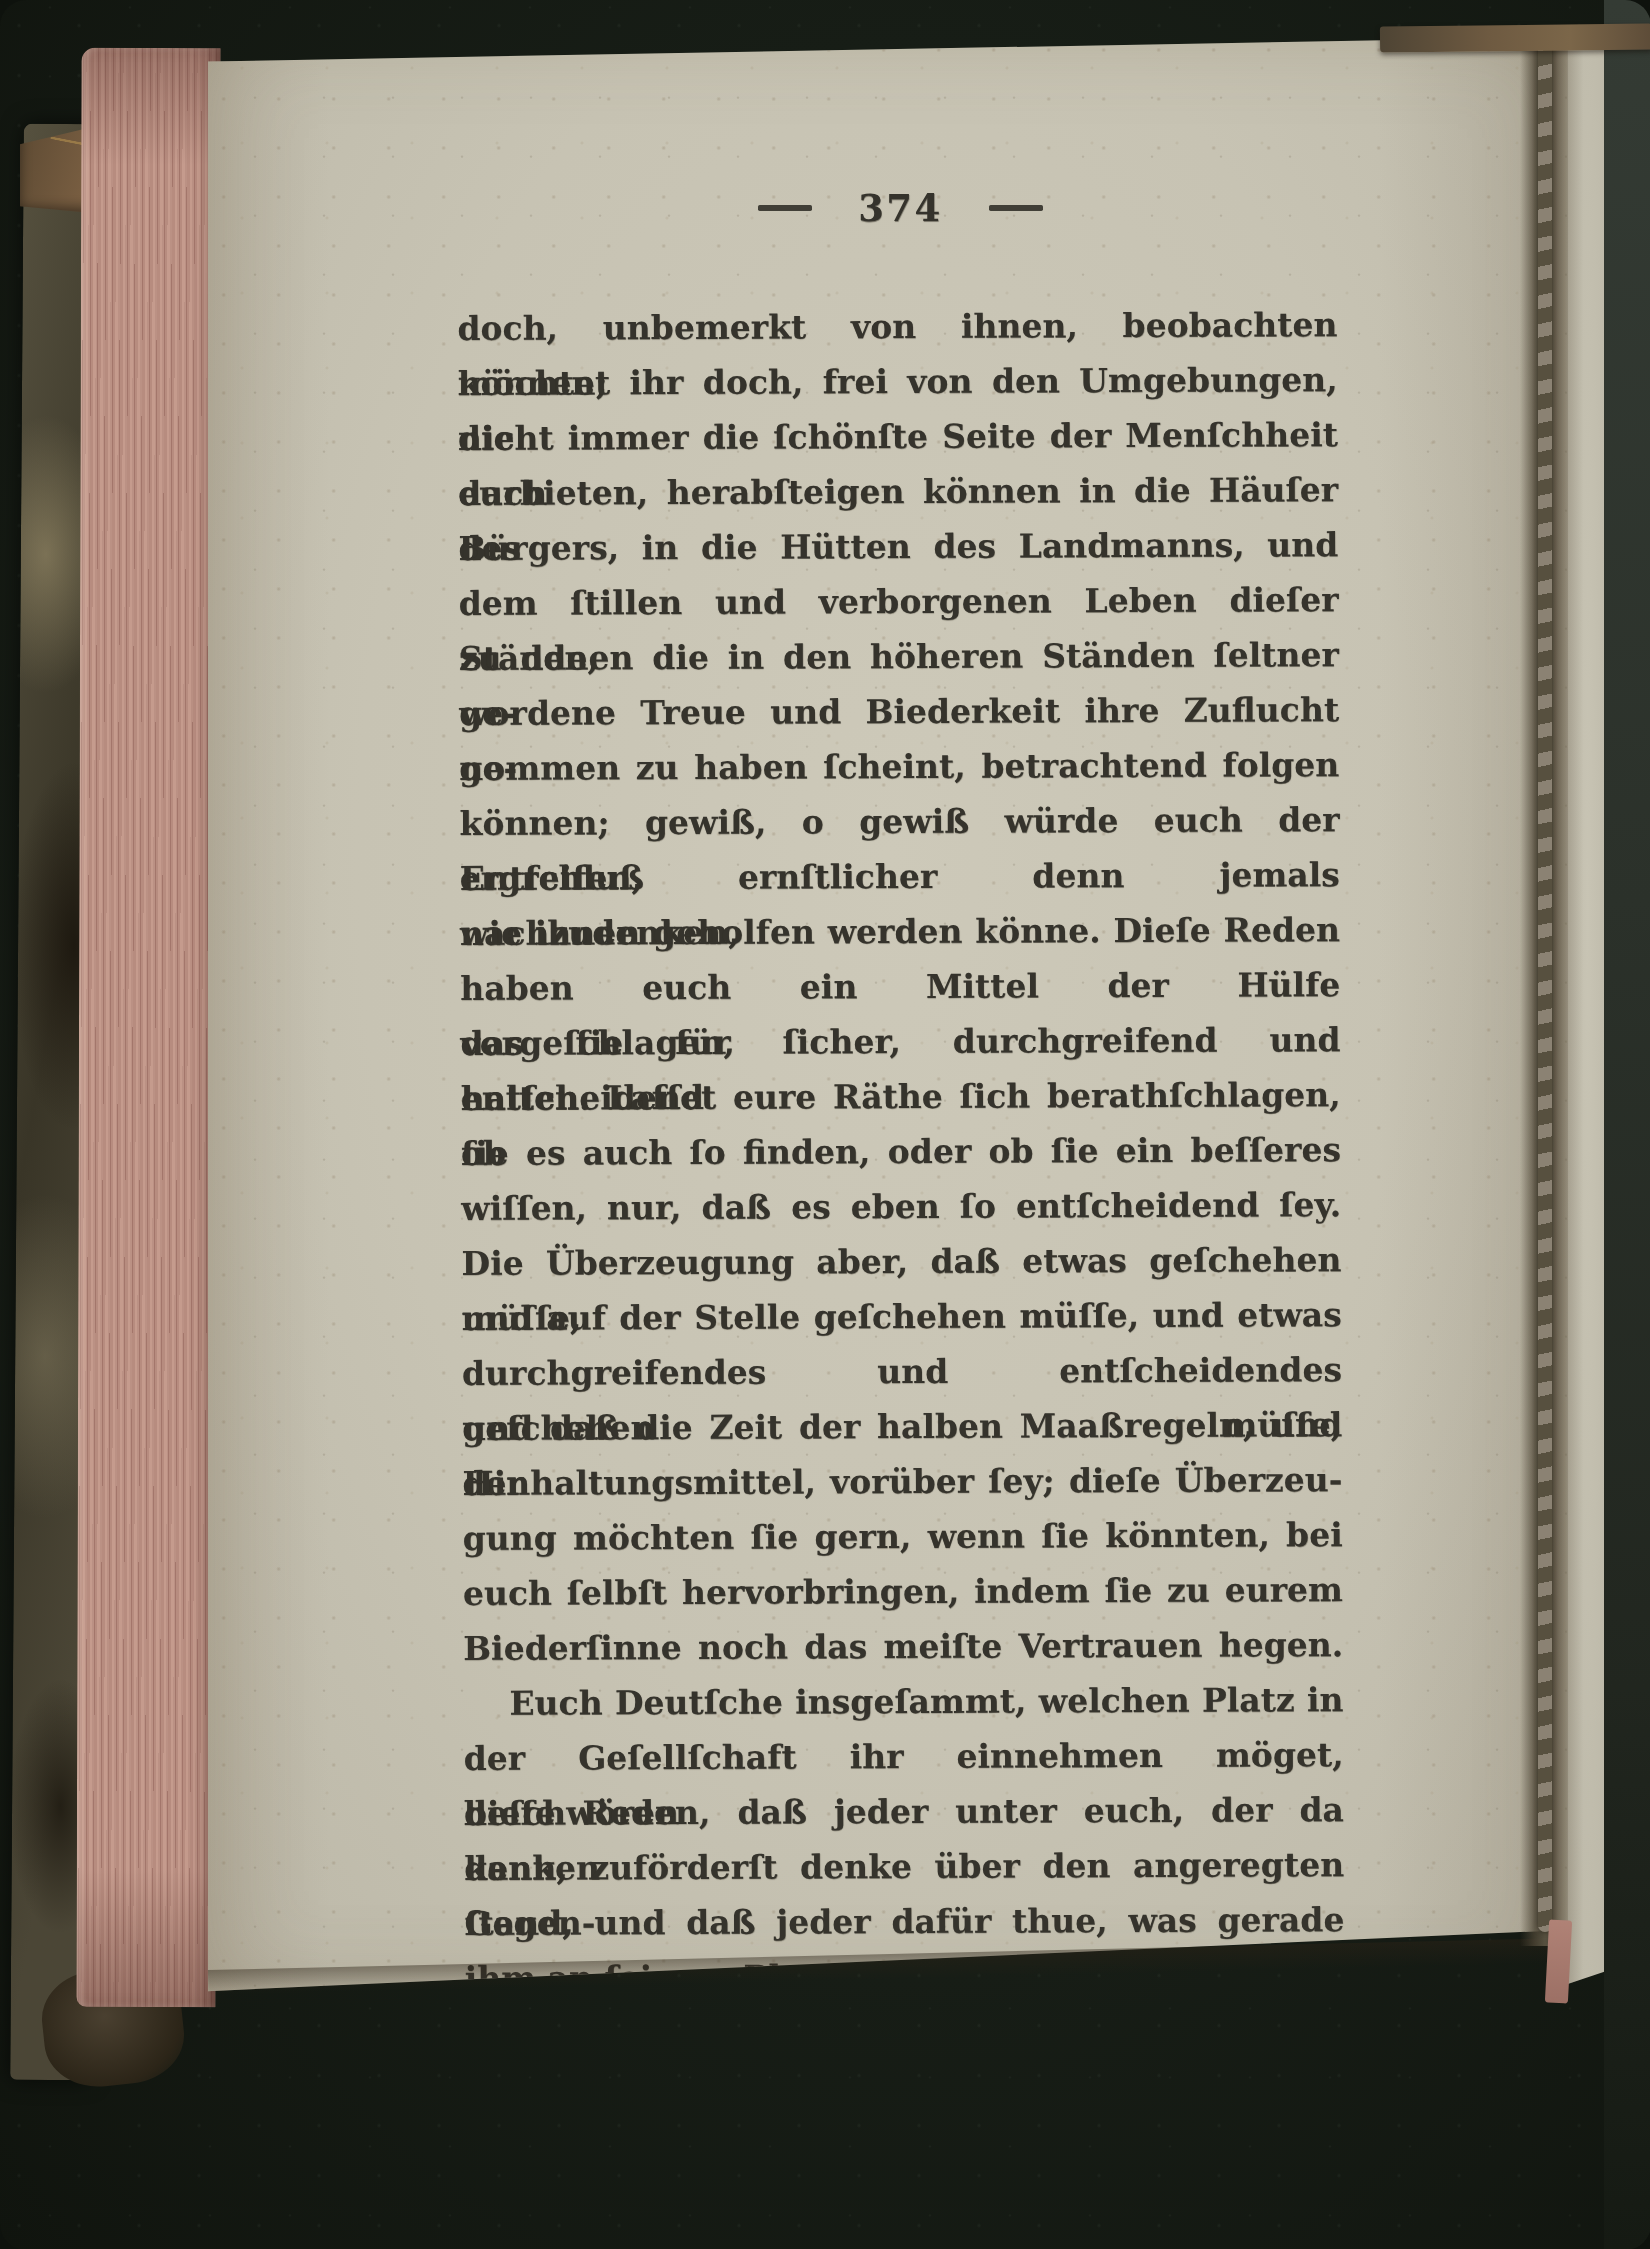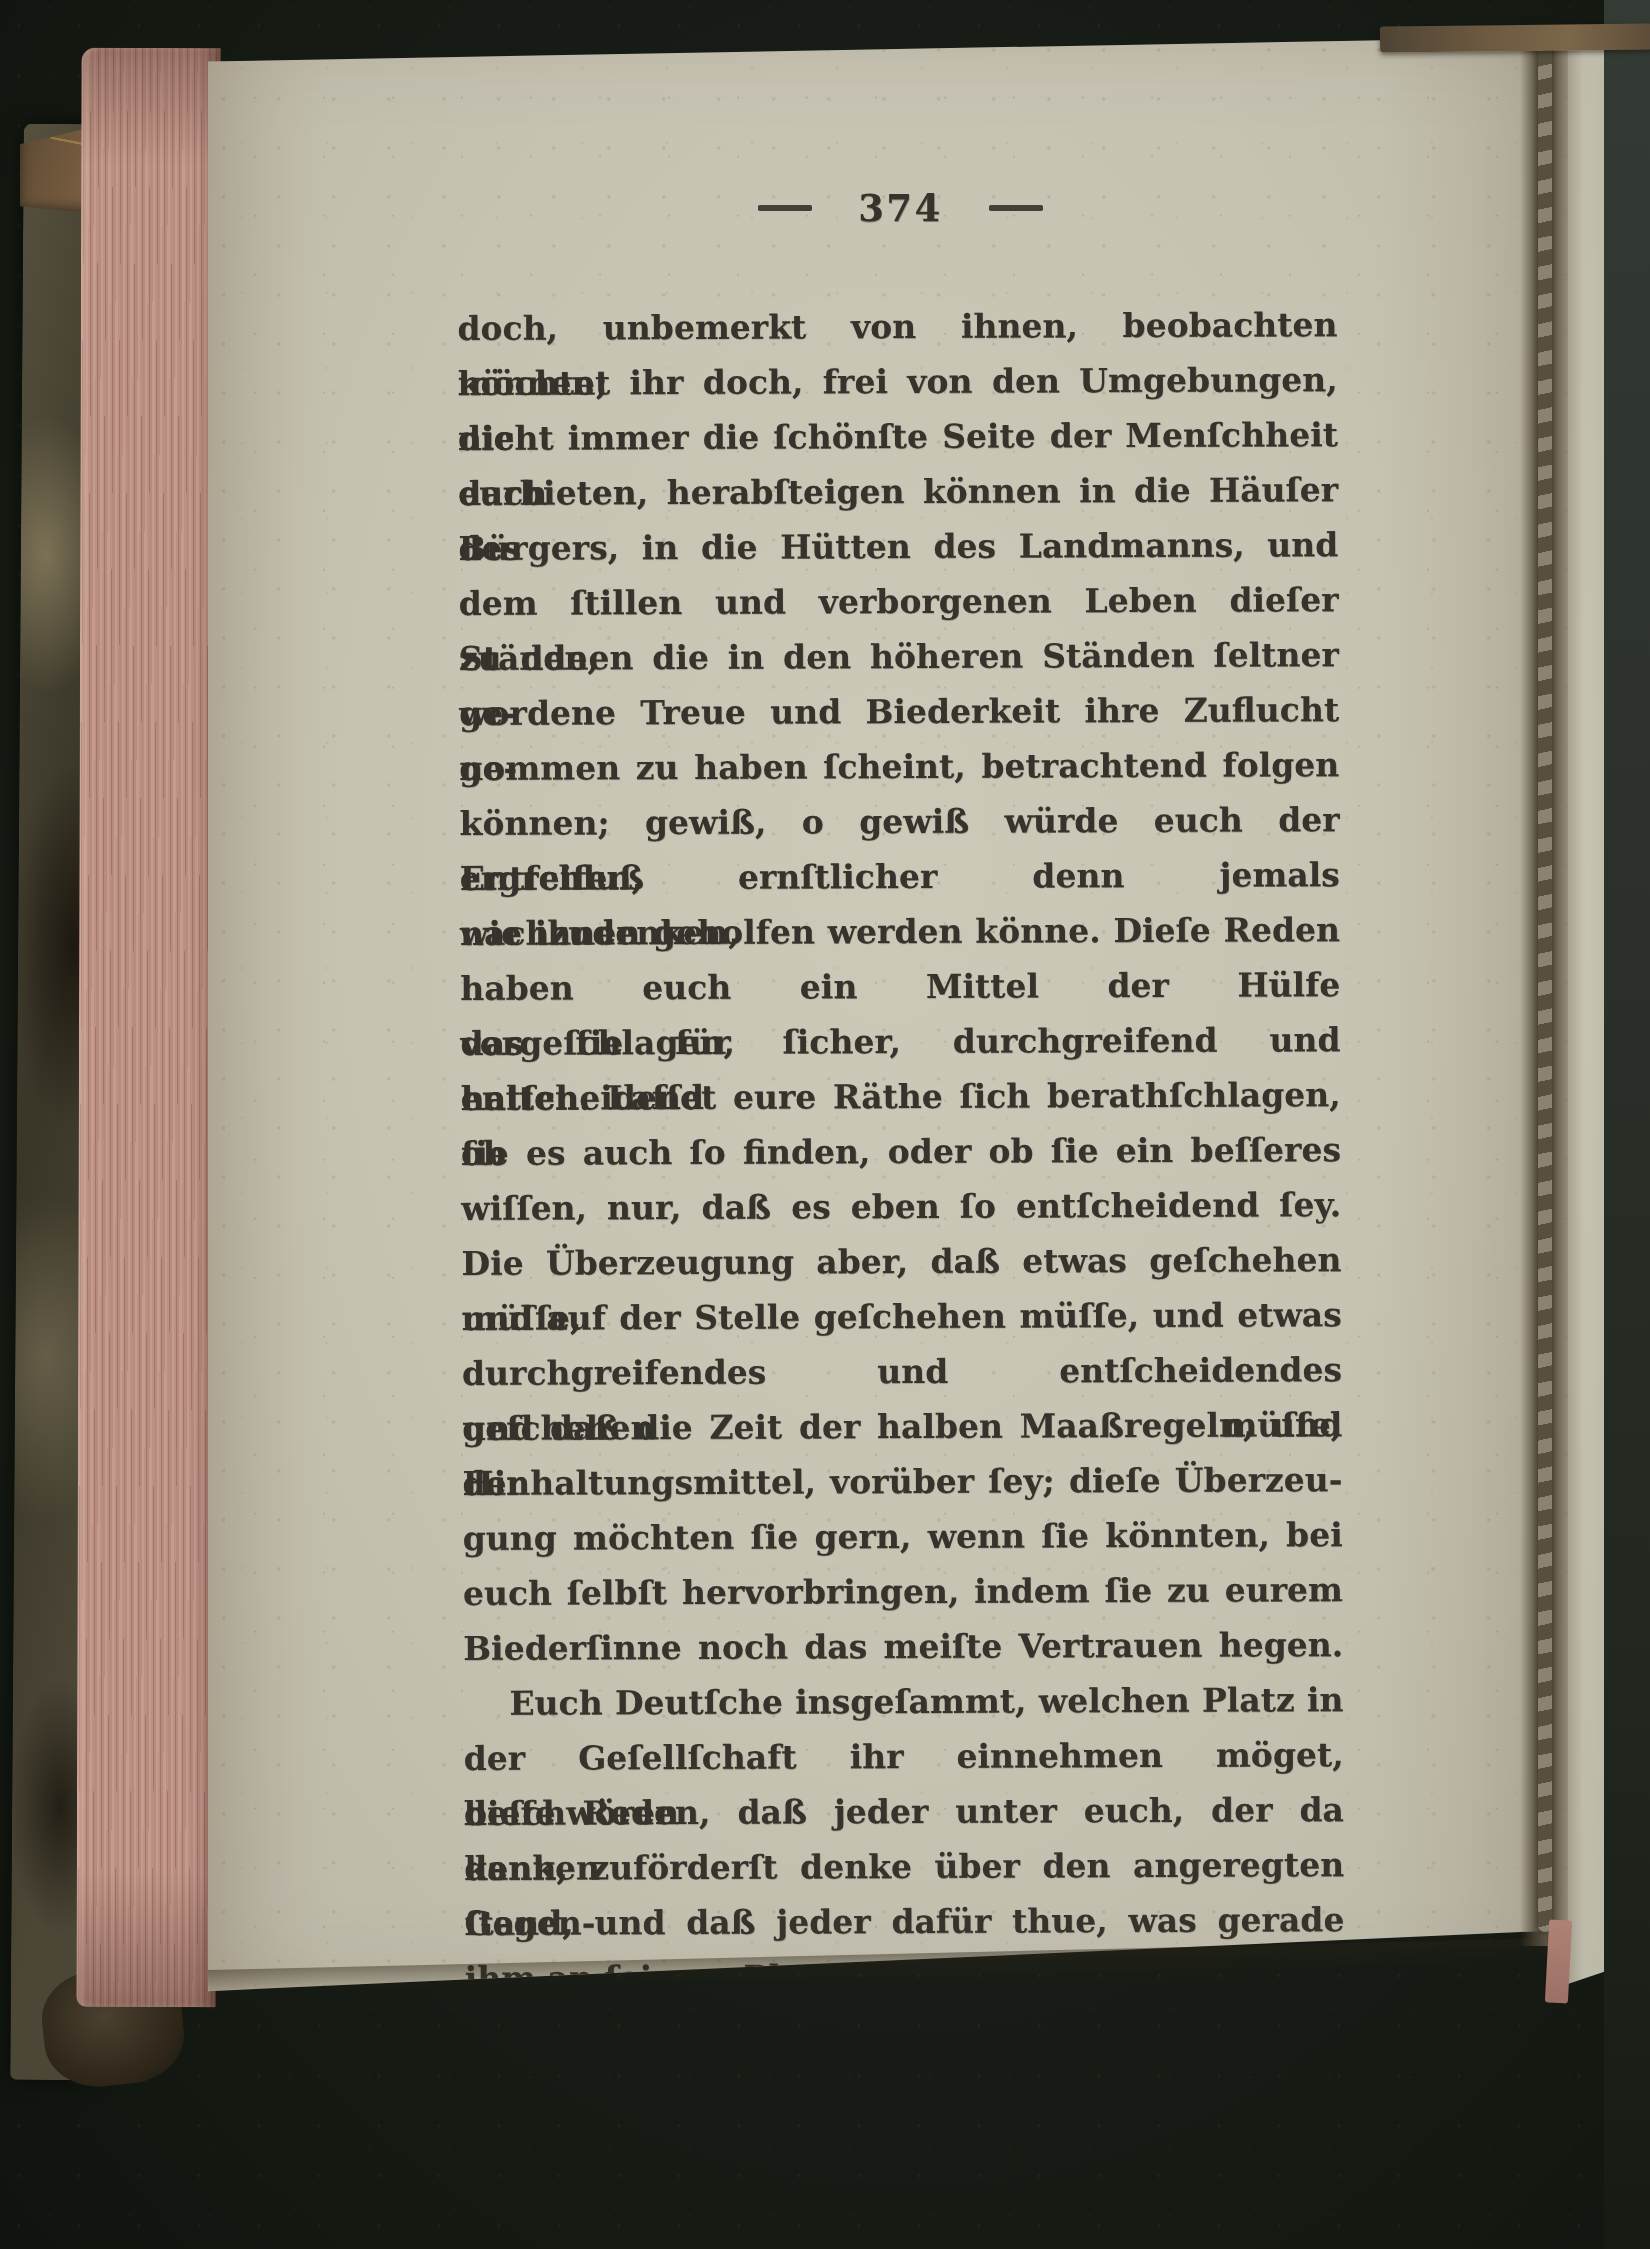--- a/index.html
+++ b/index.html
@@ -4,20 +4,21 @@
 <style>
   html,body{margin:0;padding:0;background:#0e120d;}
   .scene{
     position:relative;width:1651px;height:2250px;overflow:hidden;
     background:
       radial-gradient(circle 1.2px at 19px 25.6px, rgba(120,140,120,.10), transparent 2.5px),
       radial-gradient(circle 0.8px at 50px 7.4px, rgba(150,160,140,.08), transparent 1.7px),
       radial-gradient(ellipse at 55% 45%, #222921 0%, #171d16 55%, #10140e 100%);
     background-size:60px 50px, 80px 69px, 100% 100%;
     font-family:"DejaVu Serif", serif;
+    border-radius:26px;
   }
   
   .board{
     position:absolute;left:16.5px;top:124px;width:78px;height:1956px;z-index:1;
     border-radius:8.3px 0 0 6.6px;
     background:
       radial-gradient(ellipse 99px 198px at 32% 22%, rgba(175,160,120,.50), transparent 70%),
       radial-gradient(ellipse 91px 264px at 72% 42%, rgba(25,20,12,.85), transparent 70%),
       radial-gradient(ellipse 124px 231px at 38% 63%, rgba(145,135,105,.45), transparent 70%),
       radial-gradient(ellipse 74px 182px at 62% 86%, rgba(22,18,10,.75), transparent 70%),

